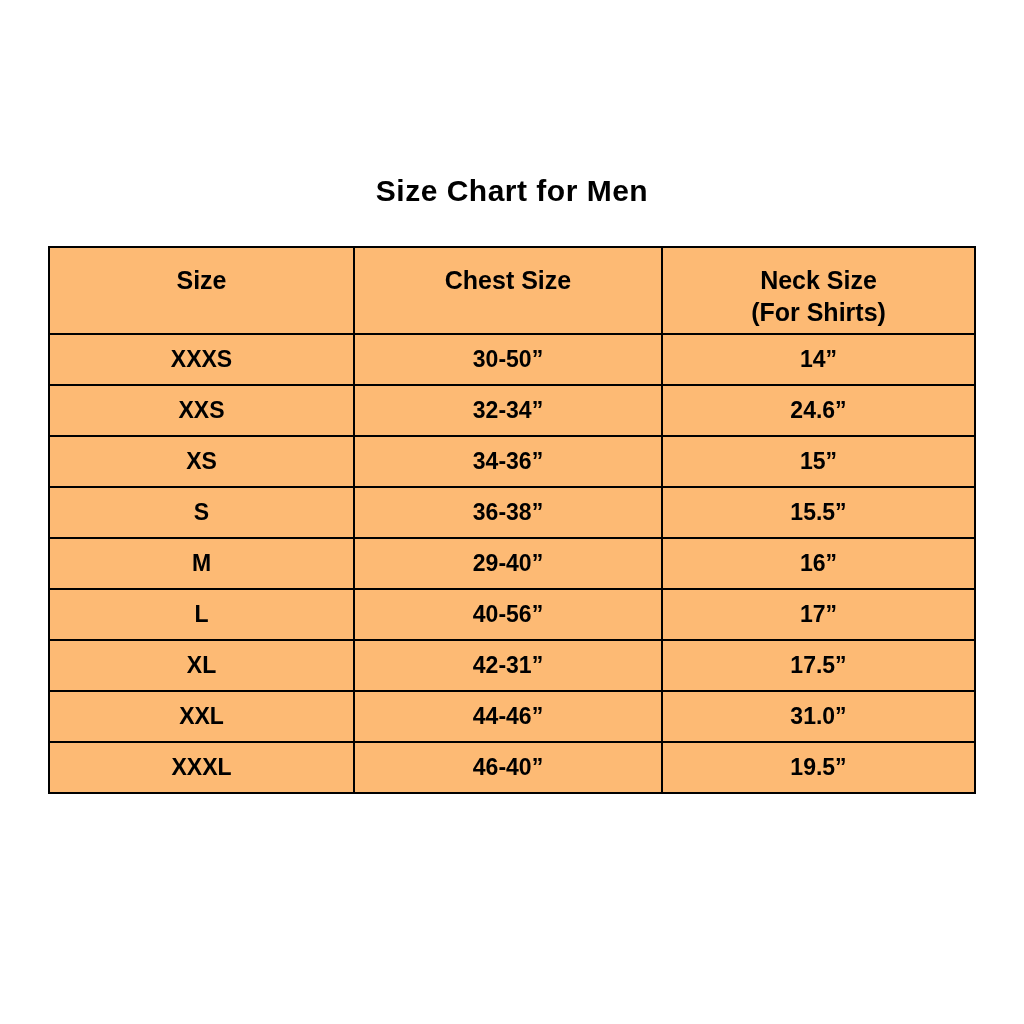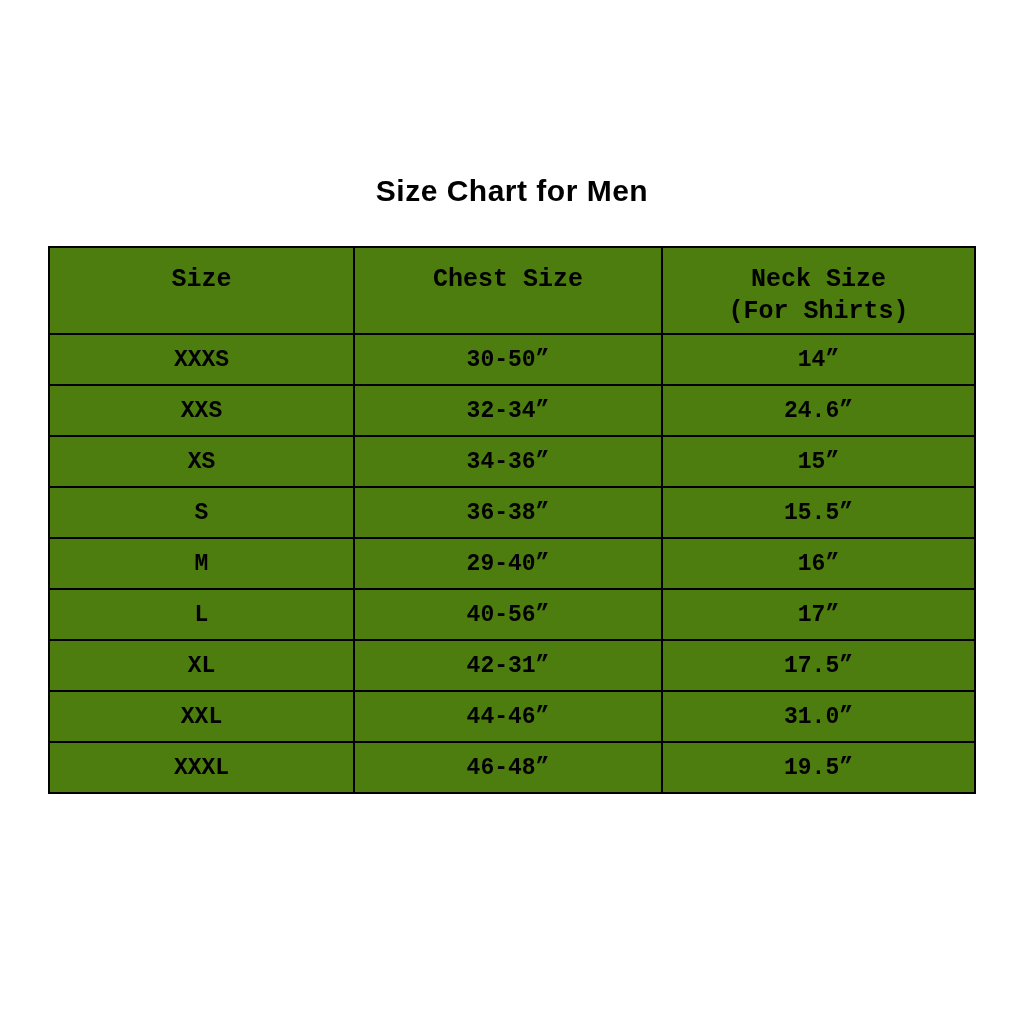--- a/index.html
+++ b/index.html
@@ -24,22 +24,21 @@
     font-size: 30px;
     font-weight: 700;
     letter-spacing: 0.5px;
     line-height: 38px;
   }
   table.size-table {
     border-collapse: collapse;
     table-layout: fixed;
     width: 926px;
     margin: 36px auto 4px auto;
-    background: #4d7c0f;
-    font-family: Liberation Mono, monospace;
+    background: #fdba74;
   }
   table.size-table col.c1 { width: 305px; }
   table.size-table col.c2 { width: 308px; }
   table.size-table col.c3 { width: 313px; }
   table.size-table th,
   table.size-table td {
     border: 2px solid #000000;
     text-align: center;
     font-weight: 700;
     padding: 0;
@@ -123,19 +122,19 @@
       <td>42-31”</td>
       <td>17.5”</td>
     </tr>
         <tr>
       <td>XXL</td>
       <td>44-46”</td>
       <td>31.0”</td>
     </tr>
         <tr>
       <td>XXXL</td>
-      <td>46-48”</td>
+      <td>46-40”</td>
       <td>19.5”</td>
     </tr>
       </tbody>
   </table>
 
 </div>
 
 </body></html>

